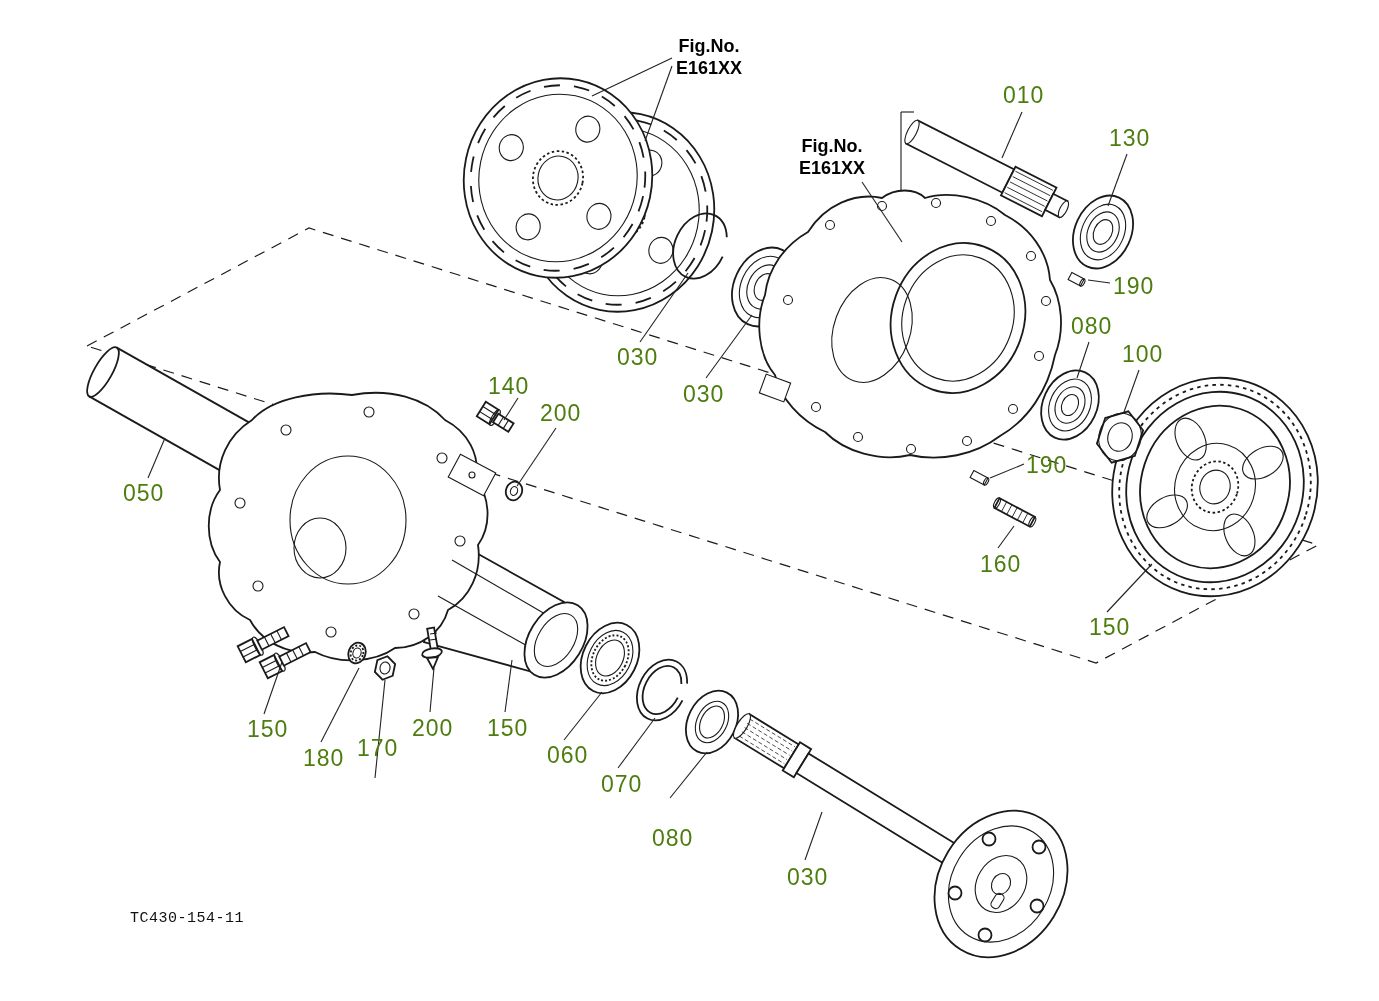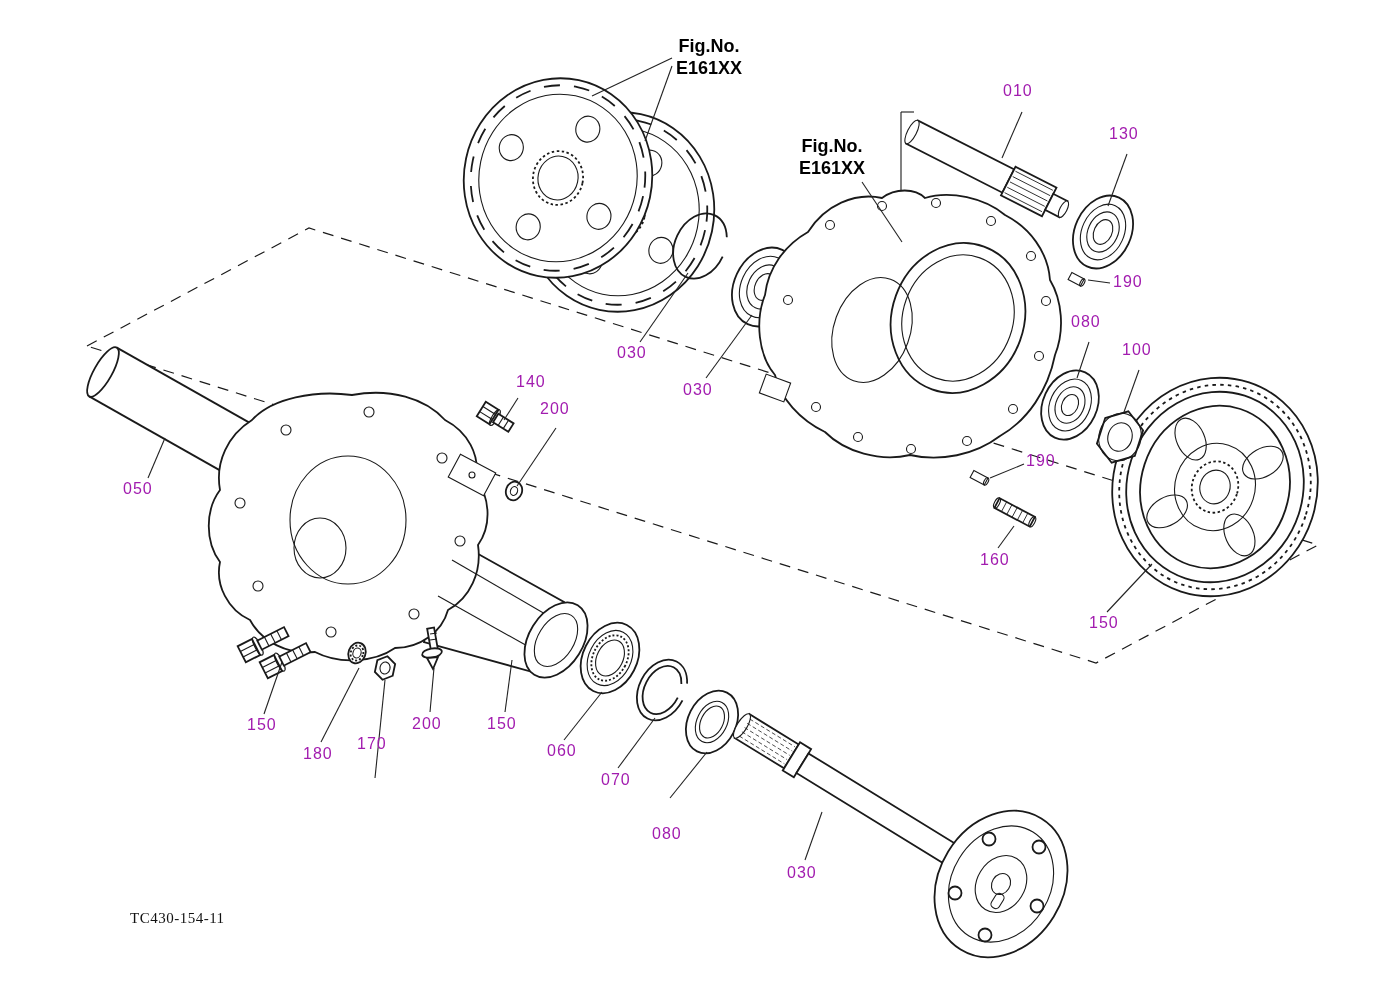--- a/index.html
+++ b/index.html
@@ -1,21 +1,21 @@
 <!DOCTYPE html>
 <html><head>
 <meta charset="utf-8">
 <style>
   html,body{margin:0;padding:0;background:#fff;}
   #stage{position:relative;width:1352px;height:1001px;background:#fff;overflow:hidden;
          font-family:"Liberation Sans",sans-serif;color:#000;text-align:center;}
   #art{position:absolute;left:0;top:0;}
-  .callout{position:absolute;font-size:16px;letter-spacing:1px;color:#a21caf;white-space:nowrap;}
+  .callout{position:absolute;font-size:23px;letter-spacing:1px;color:#4d7c0f;white-space:nowrap;}
   .figref{position:absolute;font-size:18px;font-weight:700;line-height:1.2;color:#000;white-space:nowrap;}
-  .dwgnum{position:absolute;font-family:Liberation Serif, serif;font-size:15px;letter-spacing:.5px;color:#111;}
+  .dwgnum{position:absolute;font-family:Liberation Mono, monospace;font-size:15px;letter-spacing:.5px;color:#111;}
   
   .s{fill:none;stroke:#1a1a1a;stroke-width:1.8;}
   .w{fill:#ffffff;stroke:#1a1a1a;stroke-width:1.8;}
   .t{stroke-width:1.1;}
   .ld{stroke:#222;stroke-width:1.1;fill:none;}
   .dash{stroke-dasharray:11 8;stroke-width:1.2;}
 </style>
 </head>
 <body>
 
@@ -332,21 +332,21 @@
     <div>E161XX</div>
   </div>
 
   <div class="callout" style="left:1003px;top:82px">010</div>
   <div class="callout" style="left:1109px;top:125px">130</div>
   <div class="callout" style="left:1113px;top:273px">190</div>
   <div class="callout" style="left:1071px;top:313px">080</div>
   <div class="callout" style="left:1122px;top:341px">100</div>
   <div class="callout" style="left:617px;top:344px">030</div>
   <div class="callout" style="left:683px;top:381px">030</div>
-  <div class="callout" style="left:516px;top:373px">140</div>
+  <div class="callout" style="left:488px;top:373px">140</div>
   <div class="callout" style="left:540px;top:400px">200</div>
   <div class="callout" style="left:123px;top:480px">050</div>
   <div class="callout" style="left:1026px;top:452px">190</div>
   <div class="callout" style="left:980px;top:551px">160</div>
   <div class="callout" style="left:1089px;top:614px">150</div>
   <div class="callout" style="left:247px;top:716px">150</div>
   <div class="callout" style="left:303px;top:745px">180</div>
   <div class="callout" style="left:412px;top:715px">200</div>
   <div class="callout" style="left:357px;top:735px">170</div>
   <div class="callout" style="left:487px;top:715px">150</div>

